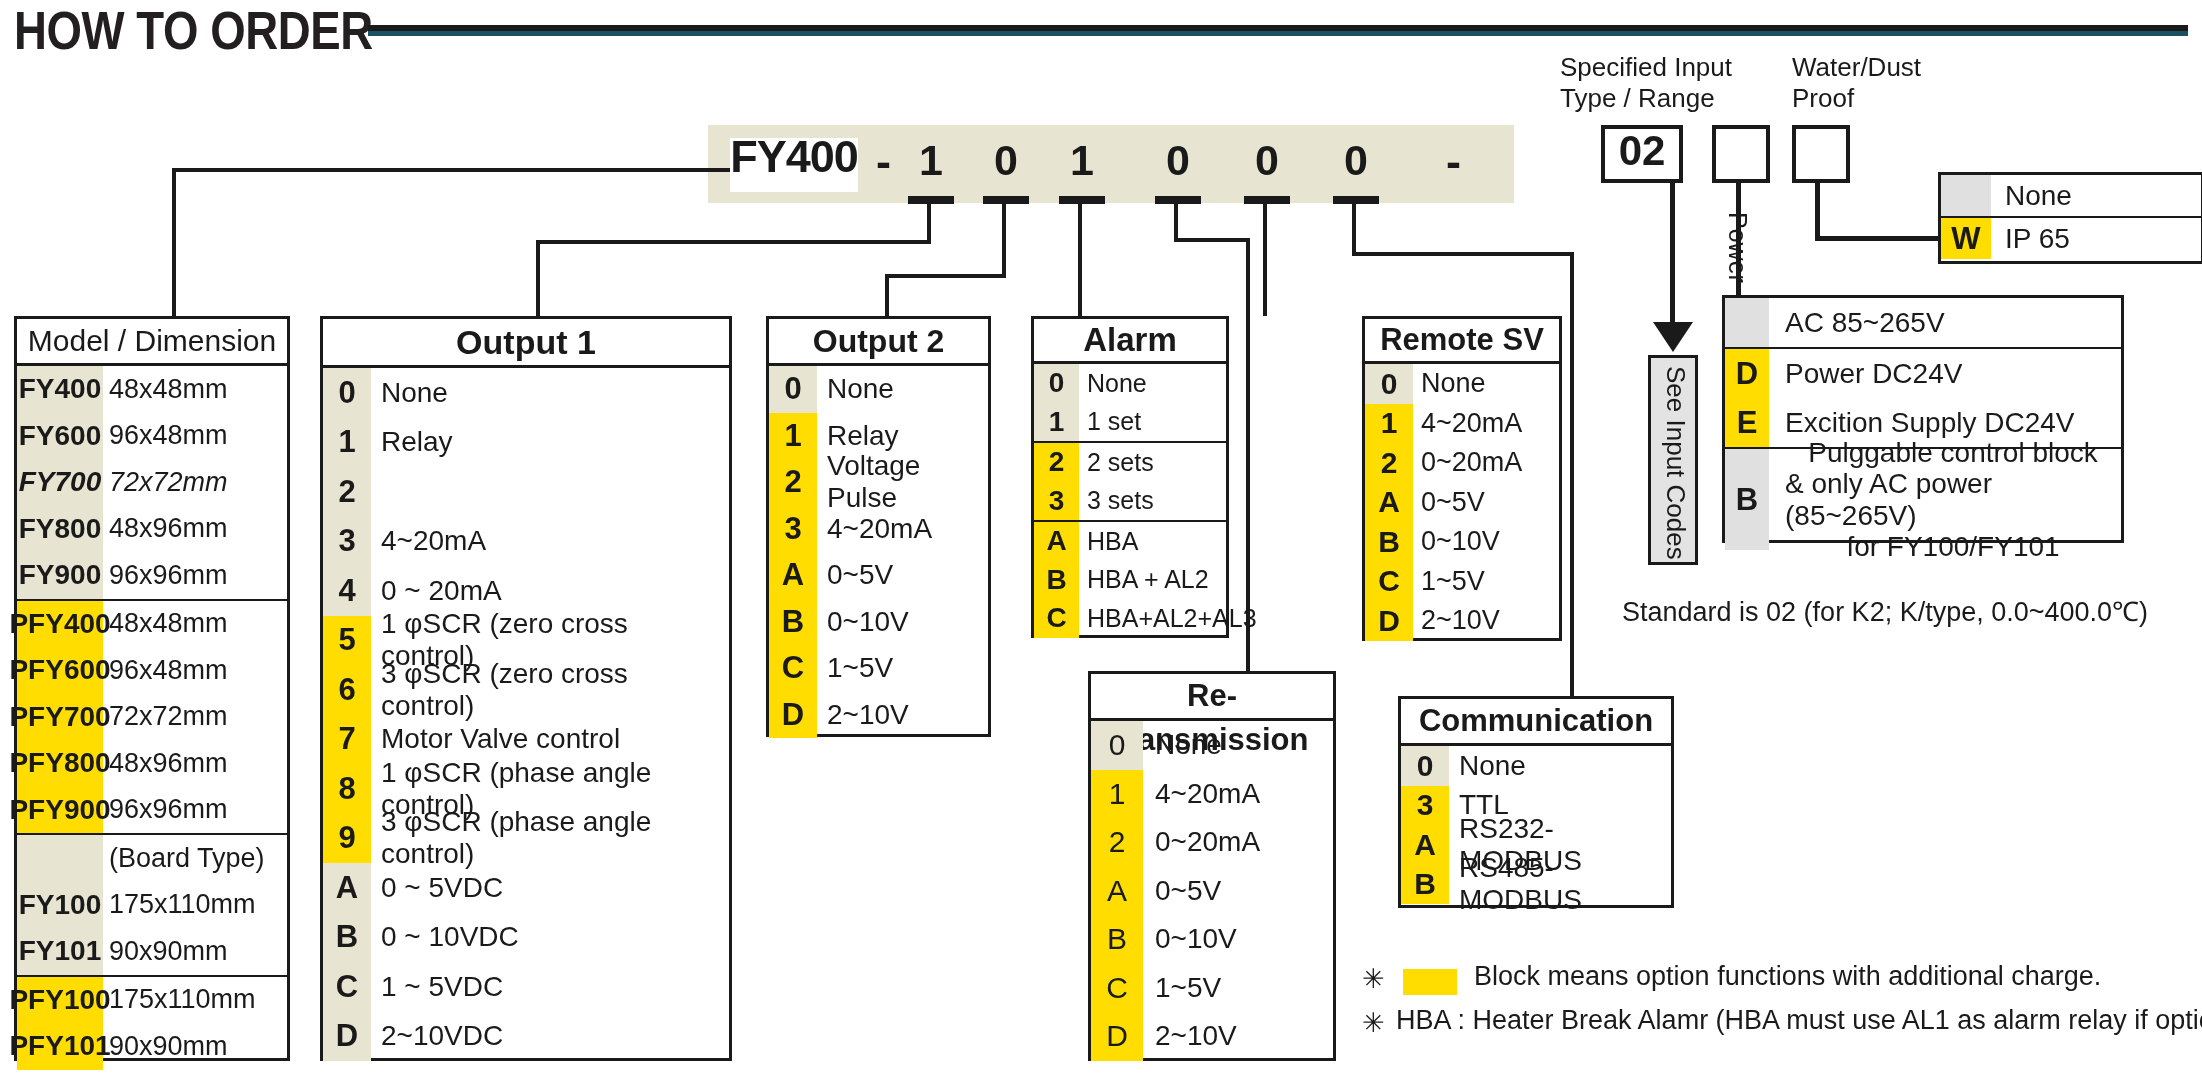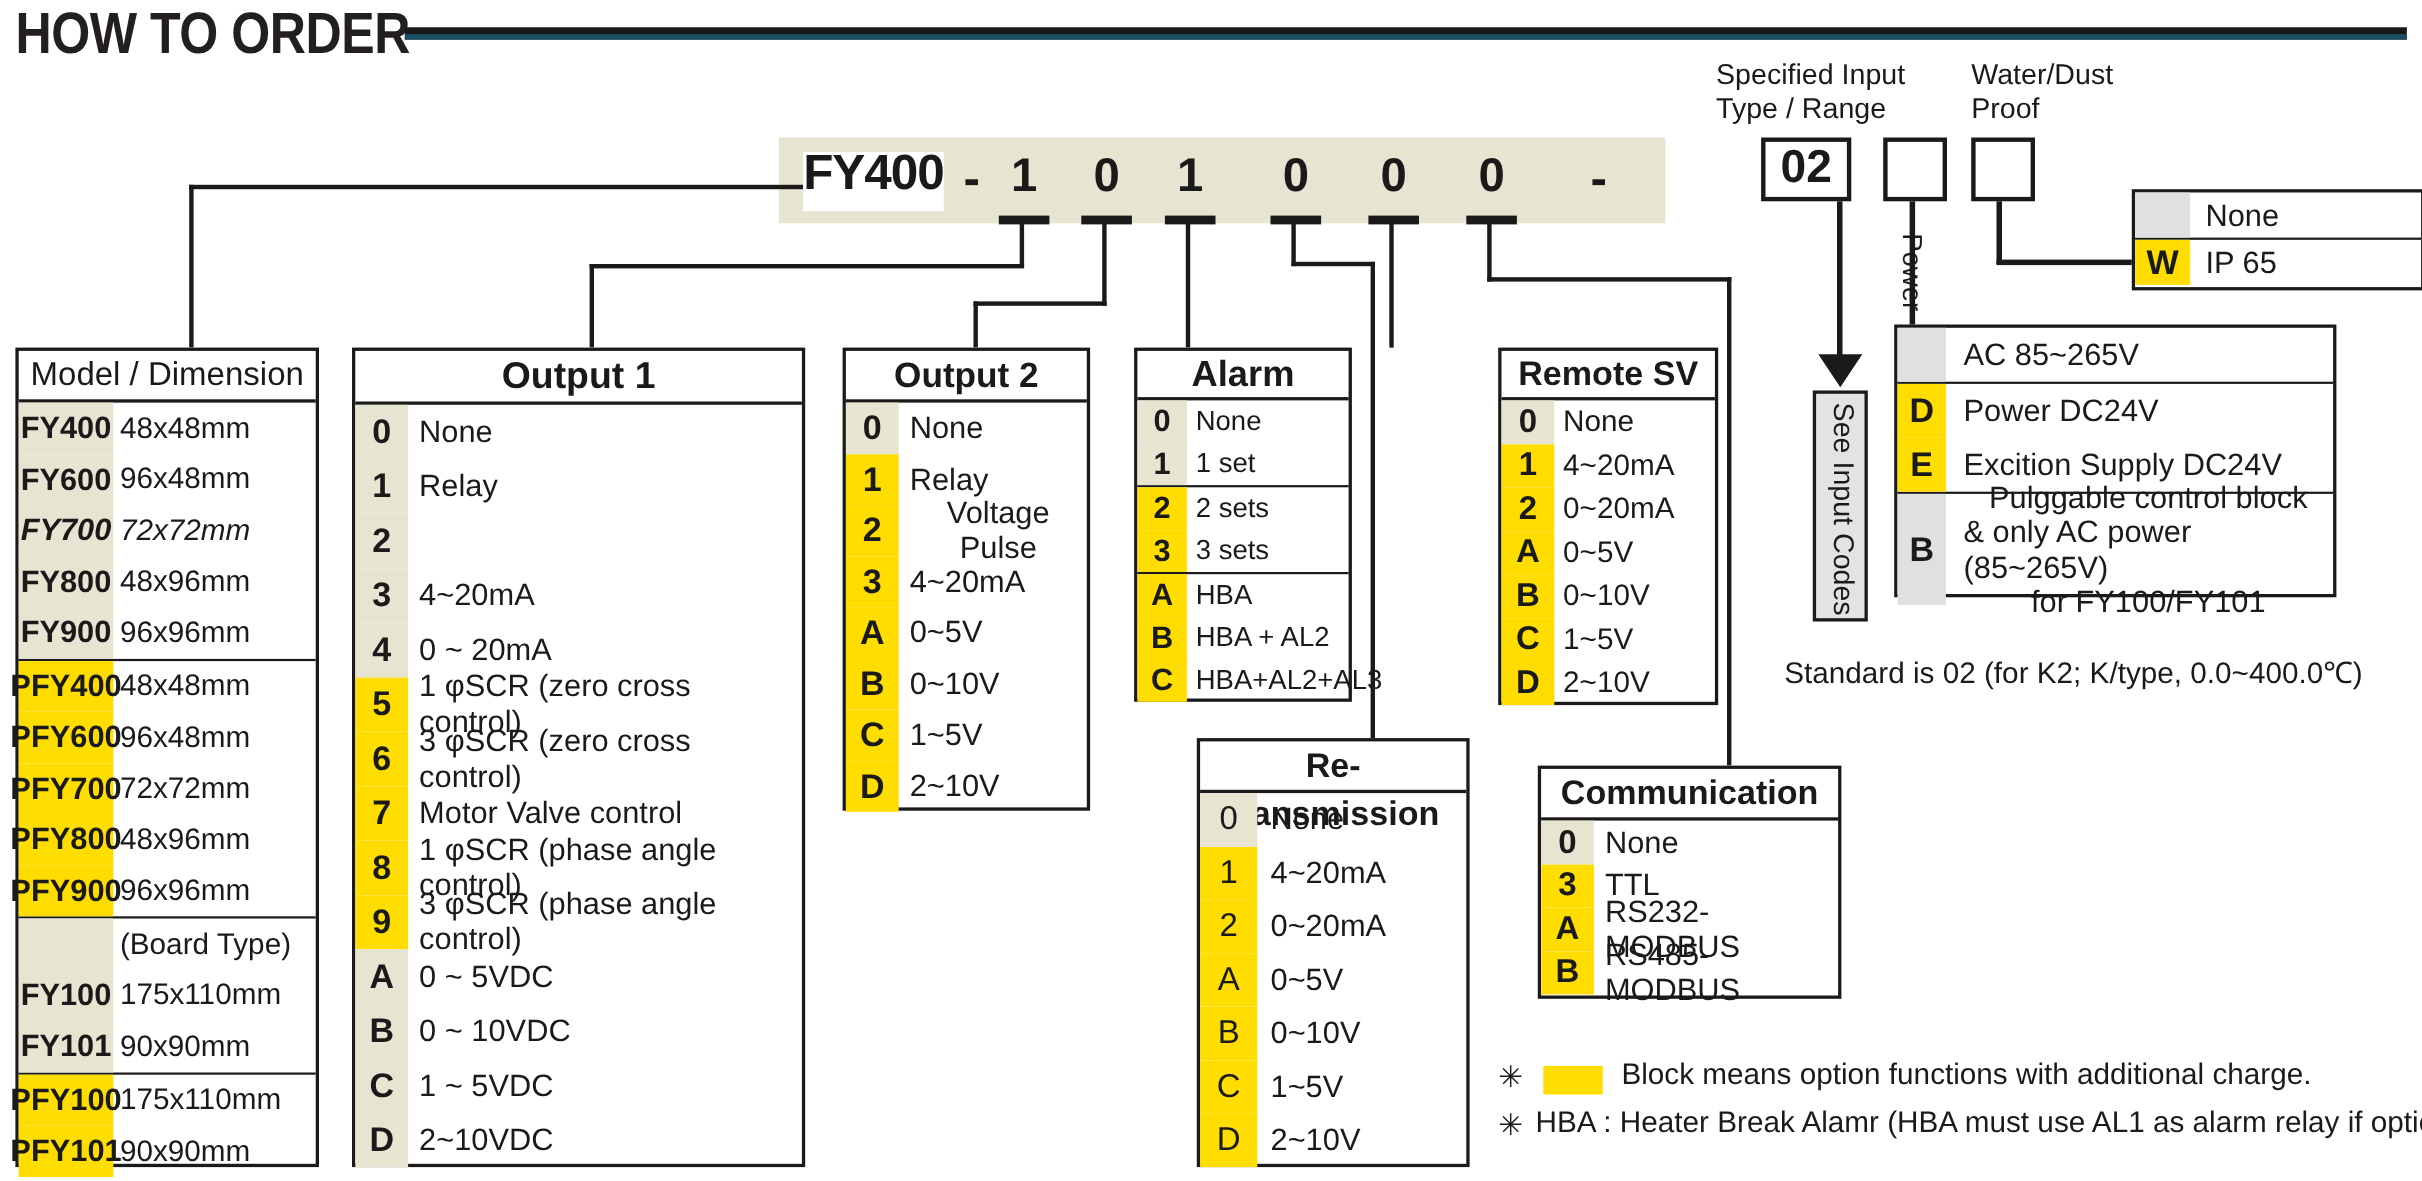--- a/index.html
+++ b/index.html
@@ -289,21 +289,21 @@
         <div class="row" style="height: 46.5px;">
           <div class="code beige" style="width: 48px; height: 100%; font-size: 31px; font-weight: bold;">0</div>
           <div class="desc" style="font-size: 28px; height: 100%; padding-left: 10px;">None</div>
         </div>
         <div class="row" style="height: 46.5px;">
           <div class="code yellow" style="width: 48px; height: 100%; font-size: 31px; font-weight: bold;">1</div>
           <div class="desc" style="font-size: 28px; height: 100%; padding-left: 10px;">Relay</div>
         </div>
         <div class="row" style="height: 46.5px;">
           <div class="code yellow" style="width: 48px; height: 100%; font-size: 31px; font-weight: bold;">2</div>
-          <div class="desc" style="font-size: 28px; height: 100%; padding-left: 10px; text-align: center;">Voltage Pulse</div>
+          <div class="desc" style="font-size: 28px; height: 100%; padding-left: 10px;">Voltage Pulse</div>
         </div>
         <div class="row" style="height: 46.5px;">
           <div class="code yellow" style="width: 48px; height: 100%; font-size: 31px; font-weight: bold;">3</div>
           <div class="desc" style="font-size: 28px; height: 100%; padding-left: 10px;">4~20mA</div>
         </div>
         <div class="row" style="height: 46.5px;">
           <div class="code yellow" style="width: 48px; height: 100%; font-size: 31px; font-weight: bold;">A</div>
           <div class="desc" style="font-size: 28px; height: 100%; padding-left: 10px;">0~5V</div>
         </div>
         <div class="row" style="height: 46.5px;">

